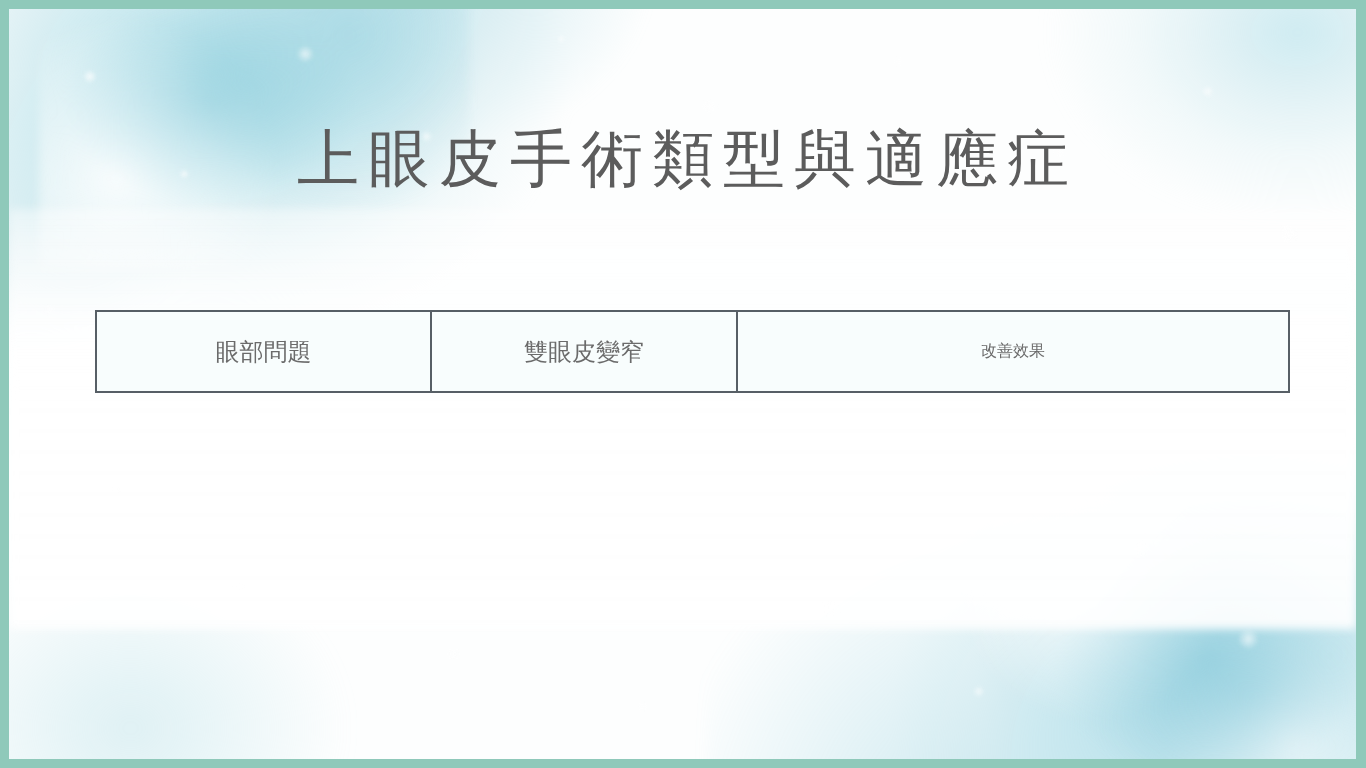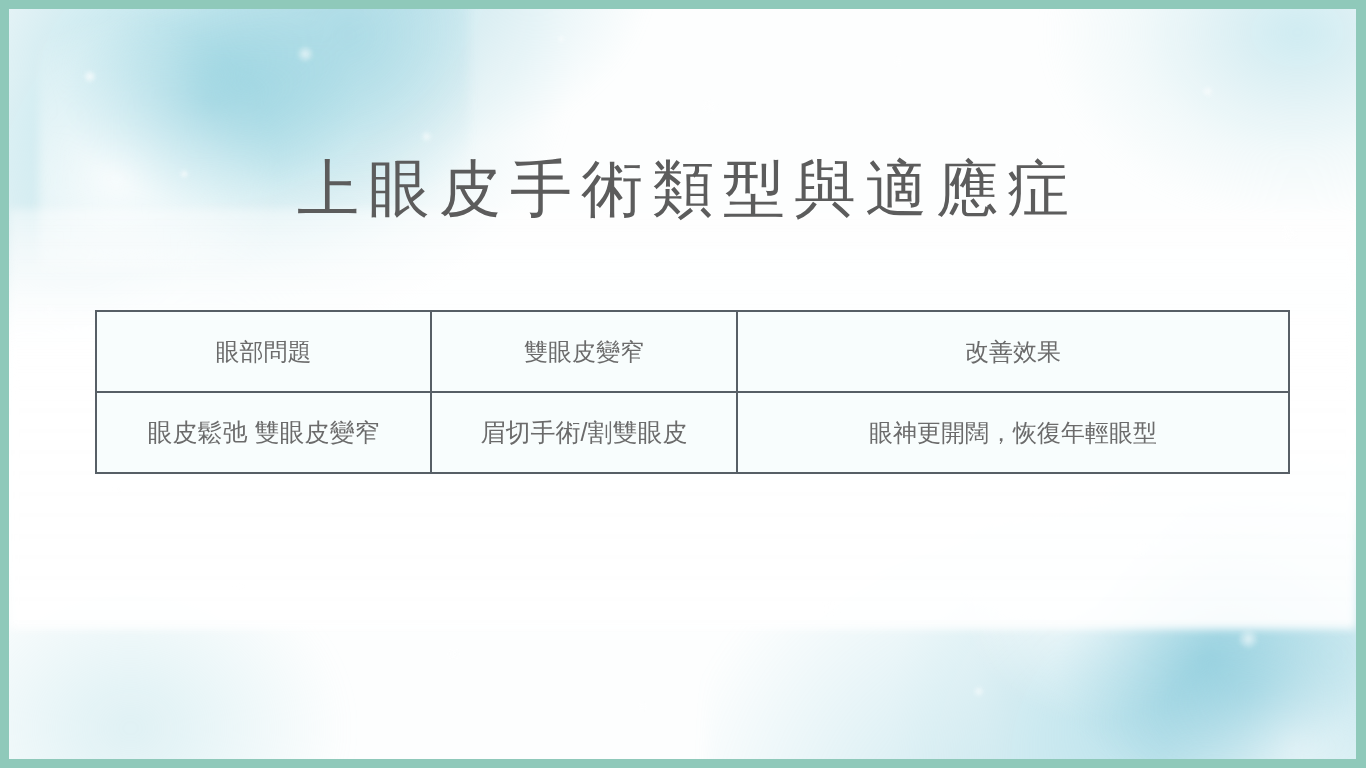--- a/index.html
+++ b/index.html
@@ -133,21 +133,21 @@
     position: absolute;
     left: 0; top: 0;
     width: 1366px; height: 768px;
     z-index: 3;
   }
 
   
   #title {
     position: absolute;
     left: 0;
-    top: 154px;
+    top: 124px;
     width: 1366px;
     text-align: center;
     font-family: "Liberation Serif", "DejaVu Serif", serif;
     font-size: 62px;
     line-height: 1.15;
     font-weight: 400;
     color: #5c5c5c;
     letter-spacing: 9px;
     text-indent: 9px;
     white-space: nowrap;
@@ -175,21 +175,21 @@
     white-space: nowrap;
   }
   #spec-table th {
     font-size: 24px;
   }
   #spec-table td {
     font-size: 25px;
   }
   #spec-table td.col-effect,
   #spec-table th.col-effect {
-    font-size: 24px;
+    font-size: 16px;
   }
   col.c1 { width: 335px; }
   col.c2 { width: 306px; }
   col.c3 { width: 552px; }
 </style>
 </head>
 <body>
 
 <div id="slide">
 
@@ -220,22 +220,17 @@
         <col class="c3">
       </colgroup>
       <thead>
         <tr>
           <th>眼部問題</th>
           <th>雙眼皮變窄</th>
           <th class="col-effect">改善效果</th>
         </tr>
       </thead>
       <tbody>
-        <tr>
-          <td>眼皮鬆弛  雙眼皮變窄</td>
-          <td>眉切手術/割雙眼皮</td>
-          <td class="col-effect">眼神更開闊，恢復年輕眼型</td>
-        </tr>
       </tbody>
     </table>
 
   </div>
 </div>
 
 </body></html>

